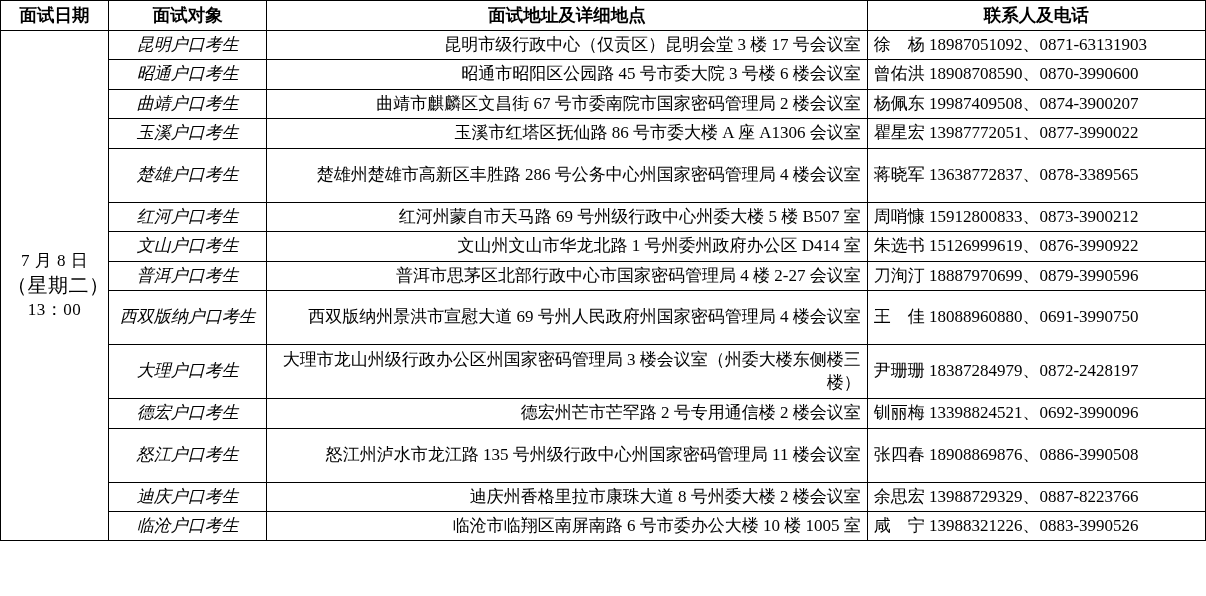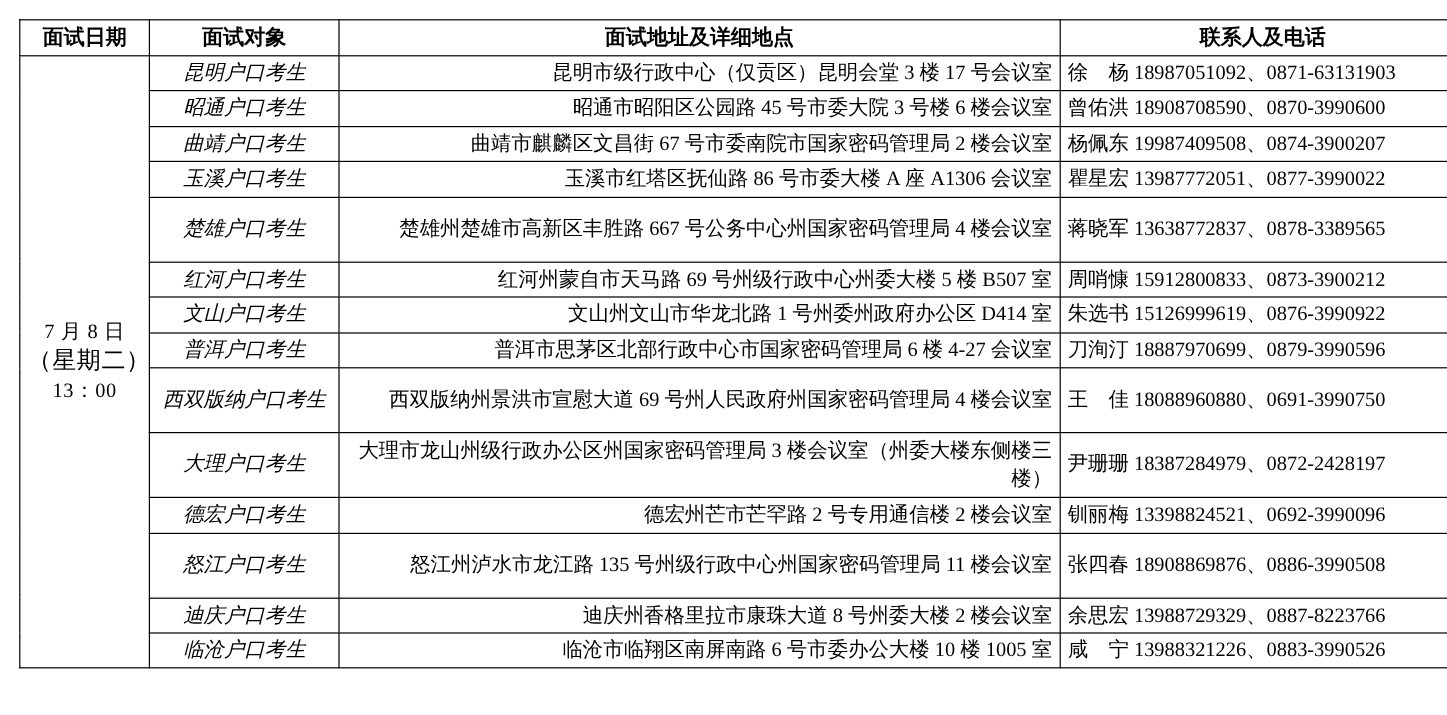--- a/index.html
+++ b/index.html
@@ -8,21 +8,21 @@
     background: #ffffff;
   }
   body {
     width: 1206px;
     font-family: "Liberation Serif", "DejaVu Serif", serif;
     color: #000000;
   }
   .sheet {
     width: 1069px;
     box-sizing: border-box;
-    padding: 16px;
+    padding: 0;
   }
   table.interview-table {
     border-collapse: collapse;
     width: 1206px;
     table-layout: fixed;
   }
   table.interview-table th,
   table.interview-table td {
     border: 1px solid #000000;
     padding: 3px 6px;
@@ -113,36 +113,36 @@
         <td class="address-cell">曲靖市麒麟区文昌街 67 号市委南院市国家密码管理局 2 楼会议室</td>
         <td class="contact-cell">杨佩东 19987409508、0874-3900207</td>
       </tr>
       <tr class="one-line">
         <td class="target-cell">玉溪户口考生</td>
         <td class="address-cell">玉溪市红塔区抚仙路 86 号市委大楼 A 座 A1306 会议室</td>
         <td class="contact-cell">瞿星宏 13987772051、0877-3990022</td>
       </tr>
       <tr class="two-line">
         <td class="target-cell">楚雄户口考生</td>
-        <td class="address-cell">楚雄州楚雄市高新区丰胜路 667 号公务中心州国家密码管理局 4 楼会议室</td>
+        <td class="address-cell">楚雄州楚雄市高新区丰胜路 286 号公务中心州国家密码管理局 4 楼会议室</td>
         <td class="contact-cell">蒋晓军 13638772837、0878-3389565</td>
       </tr>
       <tr class="one-line">
         <td class="target-cell">红河户口考生</td>
         <td class="address-cell">红河州蒙自市天马路 69 号州级行政中心州委大楼 5 楼 B507 室</td>
         <td class="contact-cell">周哨慷 15912800833、0873-3900212</td>
       </tr>
       <tr class="one-line">
         <td class="target-cell">文山户口考生</td>
         <td class="address-cell">文山州文山市华龙北路 1 号州委州政府办公区 D414 室</td>
         <td class="contact-cell">朱选书 15126999619、0876-3990922</td>
       </tr>
       <tr class="one-line">
         <td class="target-cell">普洱户口考生</td>
-        <td class="address-cell">普洱市思茅区北部行政中心市国家密码管理局 6 楼 4-27 会议室</td>
+        <td class="address-cell">普洱市思茅区北部行政中心市国家密码管理局 4 楼 2-27 会议室</td>
         <td class="contact-cell">刀洵汀 18887970699、0879-3990596</td>
       </tr>
       <tr class="two-line">
         <td class="target-cell">西双版纳户口考生</td>
         <td class="address-cell">西双版纳州景洪市宣慰大道 69 号州人民政府州国家密码管理局 4 楼会议室</td>
         <td class="contact-cell spaced">王　佳 18088960880、0691-3990750</td>
       </tr>
       <tr class="two-line">
         <td class="target-cell">大理户口考生</td>
         <td class="address-cell">大理市龙山州级行政办公区州国家密码管理局 3 楼会议室（州委大楼东侧楼三楼）</td>

